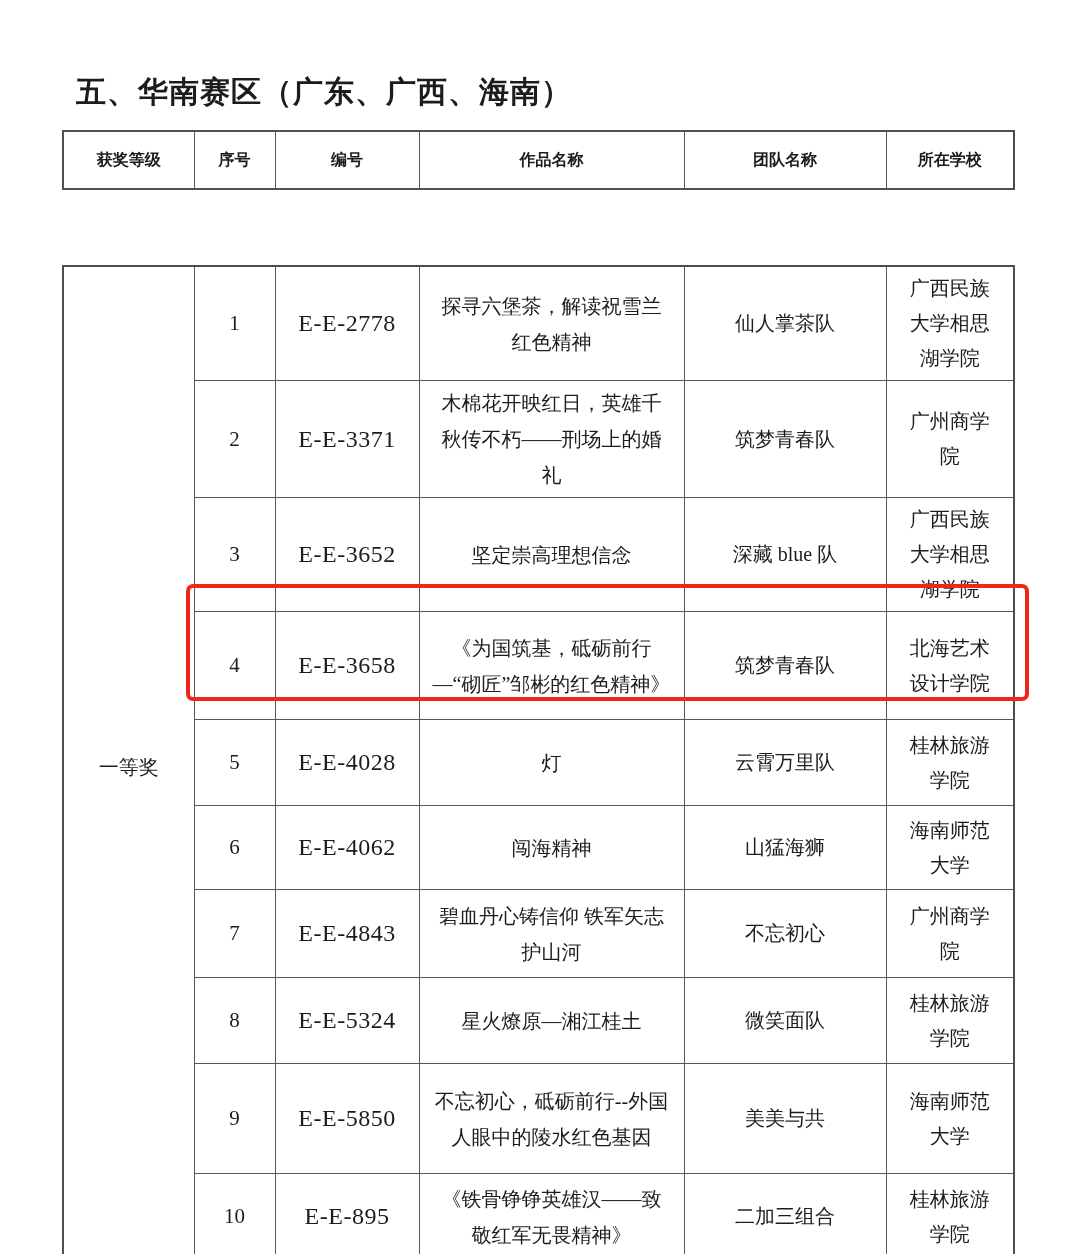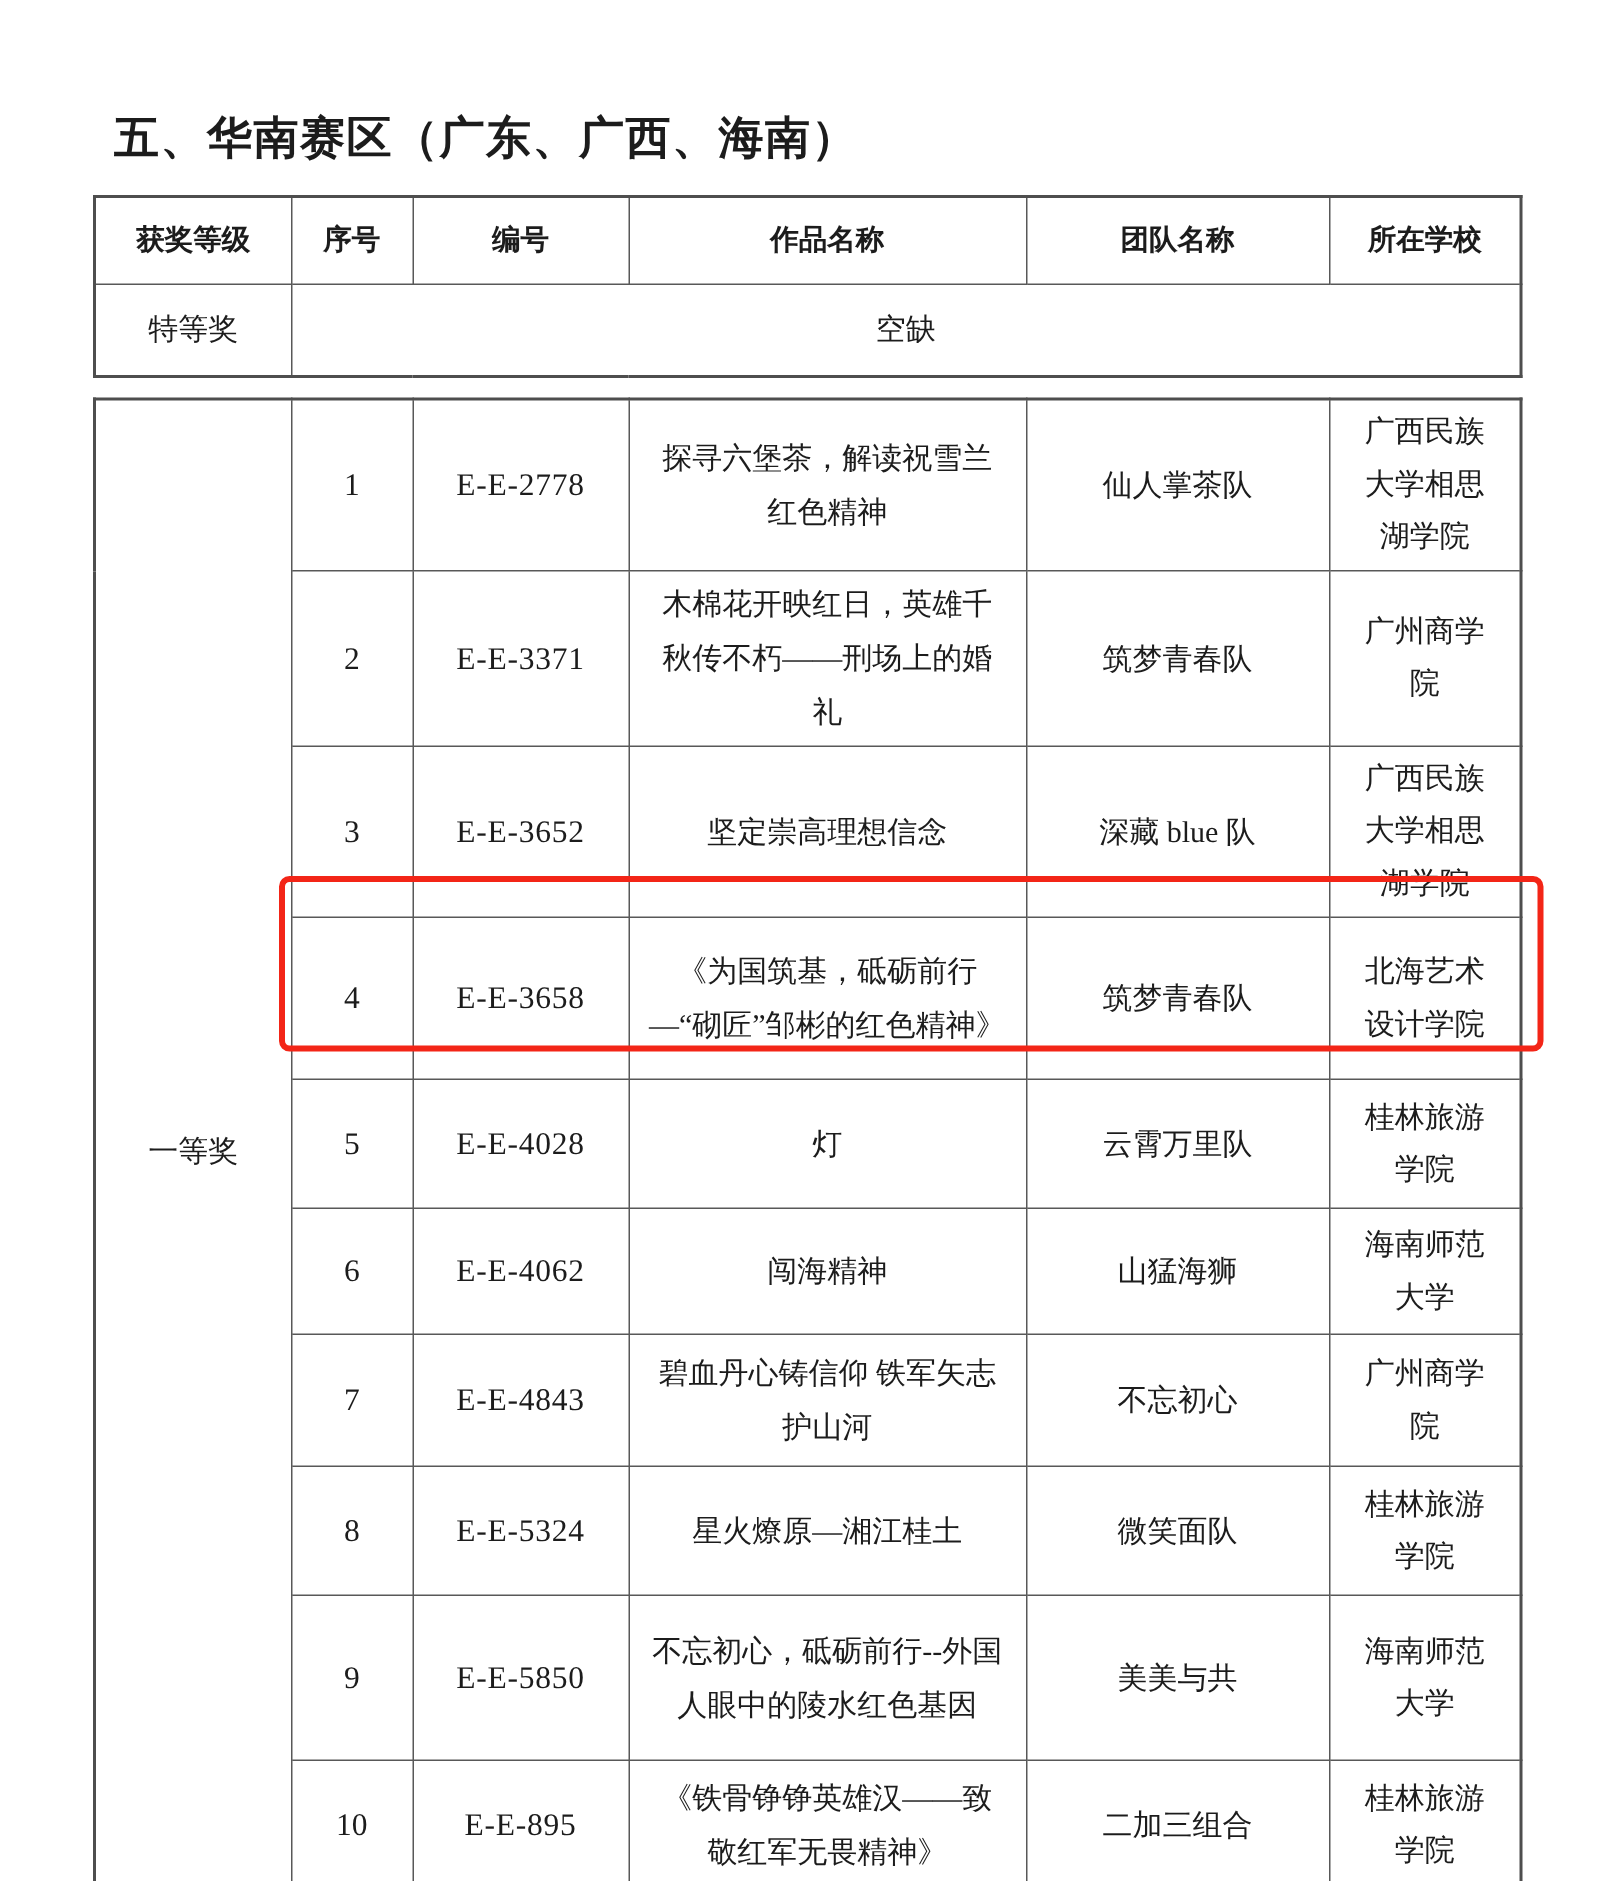--- a/index.html
+++ b/index.html
@@ -21,24 +21,24 @@
   .tbl-top{top:130px;}
   .tbl-main{top:265px;}
   table{border:2px solid #4e4e4e;}
   td,th{
     border:1px solid #585858;
     text-align:center;vertical-align:middle;
     font-size:20px;padding:0;overflow:hidden;
   }
   th{
     font-family:Liberation Sans, sans-serif;
-    font-weight:700;font-size:19px;
+    font-weight:700;font-size:16px;
   }
   .c-no{font-size:21px;}
-  .c-code{font-size:21px;letter-spacing:0.5px;}
+  .c-code{font-size:24px;letter-spacing:0.5px;}
   .c-work{padding:4px 13px;line-height:1.8;}
   .c-team{padding:0 8px;margin-left:45px;}
   .c-school{padding:4px 18px;line-height:1.75;}
   .level-cell{vertical-align:middle;padding-bottom:52px;}
   .partial-row td{border-top:2.5px solid #4e4e4e;}
   .highlight-box{
     position:absolute;left:186px;top:584px;width:843px;height:117px;
     box-sizing:border-box;border:4px solid #f32517;border-radius:7px;
     background:transparent;pointer-events:none;z-index:5;
   }
@@ -58,24 +58,20 @@
       <col style="width:128px">
   </colgroup>
   <tbody>
       <tr style="height:58px">
     <th>获奖等级</th>
     <th>序号</th>
     <th>编号</th>
     <th>作品名称</th>
     <th>团队名称</th>
     <th>所在学校</th>
-  </tr>
-  <tr style="height:62px">
-    <td>特等奖</td>
-    <td colspan="5">空缺</td>
   </tr>
 </tbody>
   </table>
 
 <table class="tbl-main">
   <colgroup>
     <col style="width:131px">
       <col style="width:81px">
       <col style="width:144px">
     <col style="width:265px">

